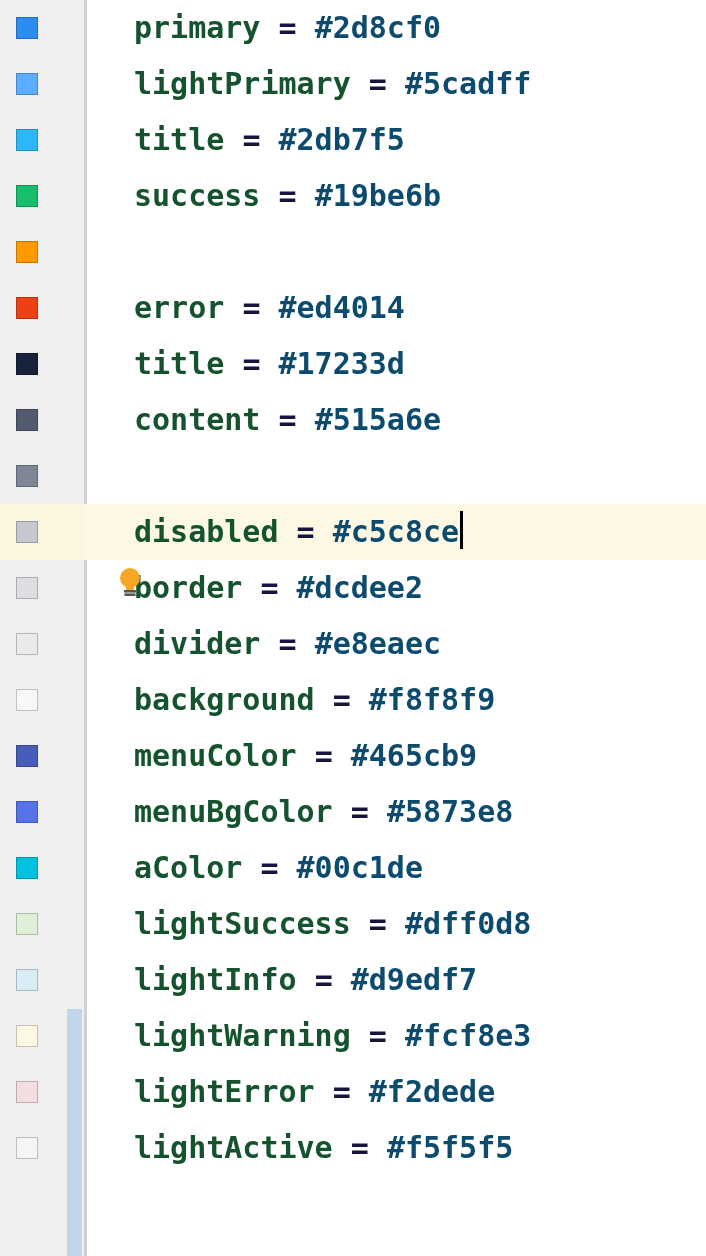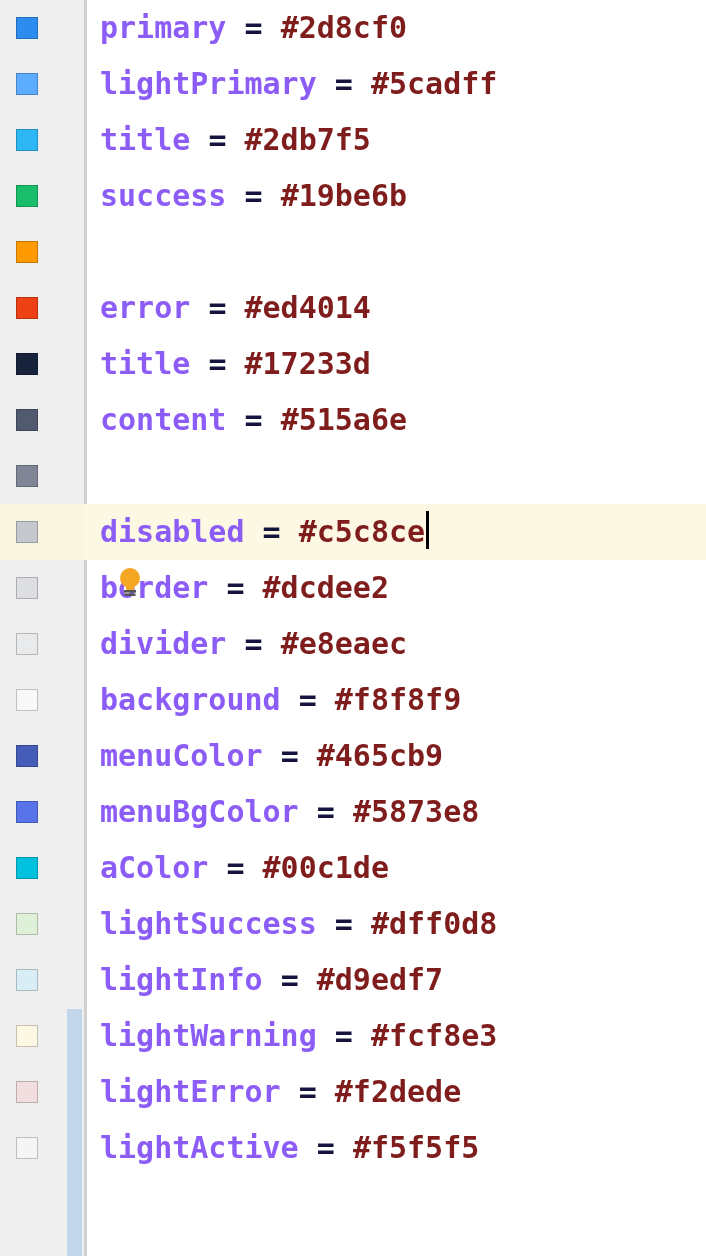--- a/index.html
+++ b/index.html
@@ -97,23 +97,23 @@
     left: 100px;
     top: 0;
     height: 56px;
     line-height: 56px;
     white-space: pre;
     font-family: "DejaVu Sans Mono", monospace;
     font-size: 30px;
     font-weight: bold;
     letter-spacing: 0px;
   }
-  .prop  { color: #8b5cf6; }
+  .prop  { color: #14532d; margin-left: 34px; }
   .eq    { color: #14143c; }
-  .val   { color: #7f1d1d; }
+  .val   { color: #0c4a6e; }
 
   
   .caret {
     display: inline-block;
     width: 3px;
     height: 38px;
     background: #000000;
     vertical-align: -7px;
     margin-left: 1px;
   }

